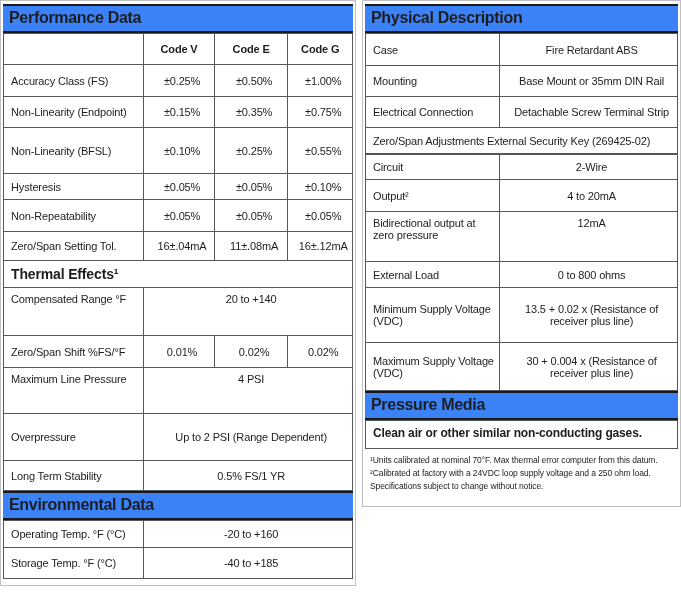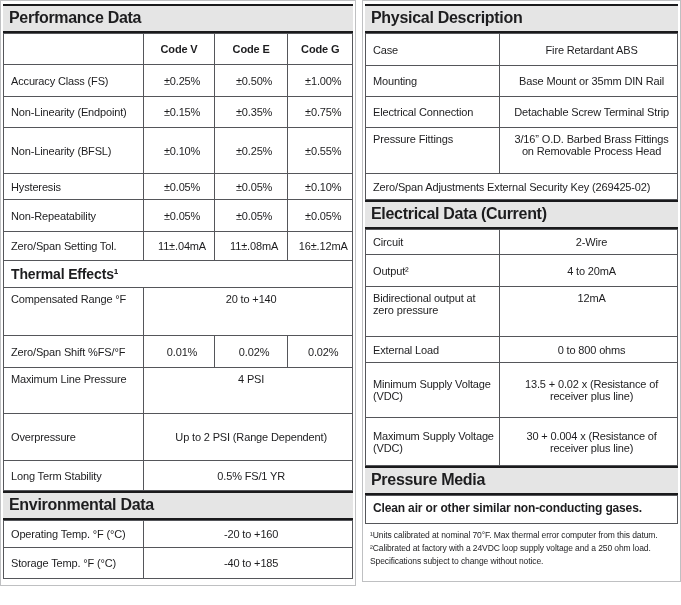--- a/index.html
+++ b/index.html
@@ -20,21 +20,21 @@
     width: 681px;
     box-sizing: border-box;
   }
   .col-left  { width: 356px; box-sizing: border-box; }
   .col-right { width: 319px; box-sizing: border-box; }
   .frame {
     border: 1px solid #bfc0c2;
     padding: 3px 2px 6px 2px;
   }
   .sec-header {
-    background: #e5e5e5;
+    background: #3b82f6;
     border-top: 2px solid #1a1a1c;
     border-bottom: 2px solid #1a1a1c;
     font-weight: bold;
     font-size: 16px;
     letter-spacing: -0.3px;
     padding: 3px 6px 4px 6px;
   }
   table {
     border-collapse: collapse;
     width: 100%;
@@ -131,21 +131,21 @@
             <td class="val">±0.10%</td>
           </tr>
           <tr class="rh32">
             <td>Non-Repeatability</td>
             <td class="val">±0.05%</td>
             <td class="val">±0.05%</td>
             <td class="val">±0.05%</td>
           </tr>
           <tr class="rh29">
             <td>Zero/Span Setting Tol.</td>
-            <td class="val">11±.04mA</td>
+            <td class="val">16±.04mA</td>
             <td class="val">11±.08mA</td>
             <td class="val">16±.12mA</td>
           </tr>
           <tr class="rh27">
             <td class="bold-full" colspan="4">Thermal Effects¹</td>
           </tr>
           <tr class="rh48 vtop">
             <td>Compensated Range °F</td>
             <td class="val" colspan="3">20 to +140</td>
           </tr>
@@ -212,33 +212,26 @@
             <td class="val">Fire Retardant ABS</td>
           </tr>
           <tr class="rh31">
             <td>Mounting</td>
             <td class="val">Base Mount or 35mm DIN Rail</td>
           </tr>
           <tr class="rh31">
             <td>Electrical Connection</td>
             <td class="val">Detachable Screw Terminal Strip</td>
           </tr>
-          <tr class="rh46 vtop">
-            <td>Pressure Fittings</td>
-            <td class="val">3/16” O.D. Barbed Brass Fittings on Removable Process Head</td>
-          </tr>
           <tr class="rh26">
             <td colspan="2">Zero/Span Adjustments External Security Key (269425-02)</td>
           </tr>
         </tbody>
       </table>
 
-      <div class="sec-header">
-        <span>Electrical Data (Current)</span>
-      </div>
 
       <table>
         <colgroup>
           <col style="width:43%">
             <col style="width:57%">
         </colgroup>
         <tbody>
           <tr class="rh25">
             <td>Circuit</td>
             <td class="val">2-Wire</td>

